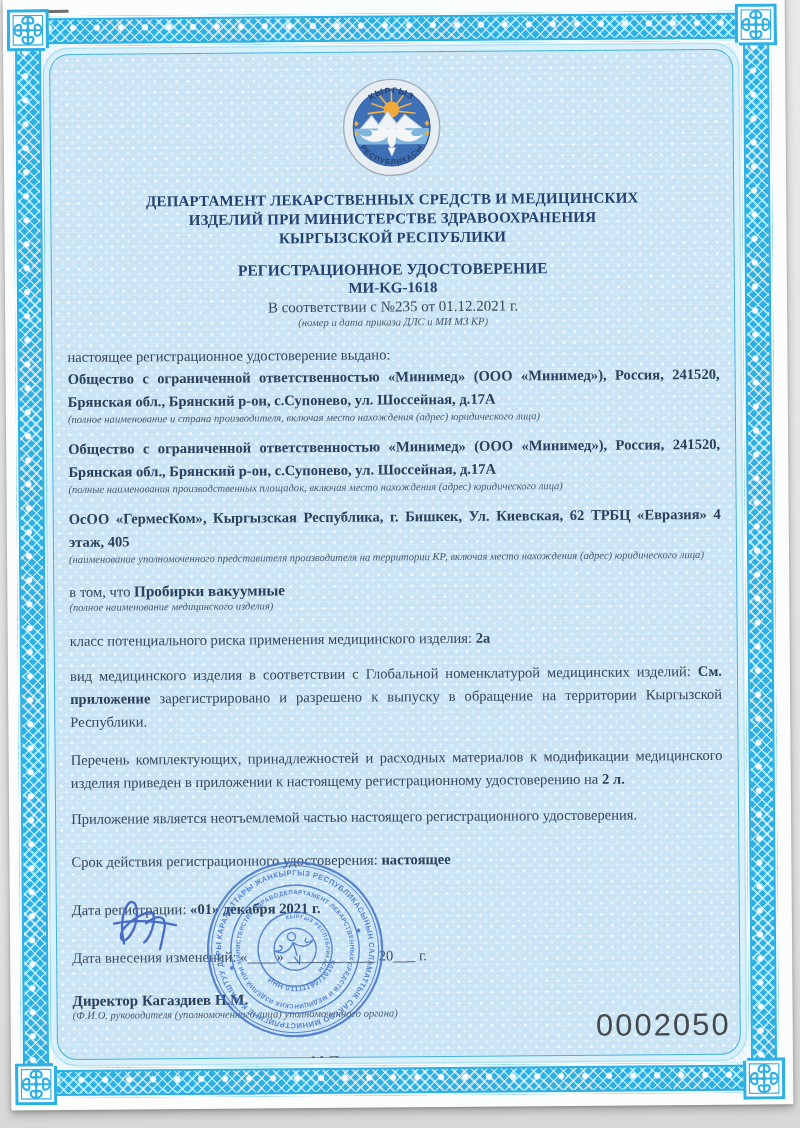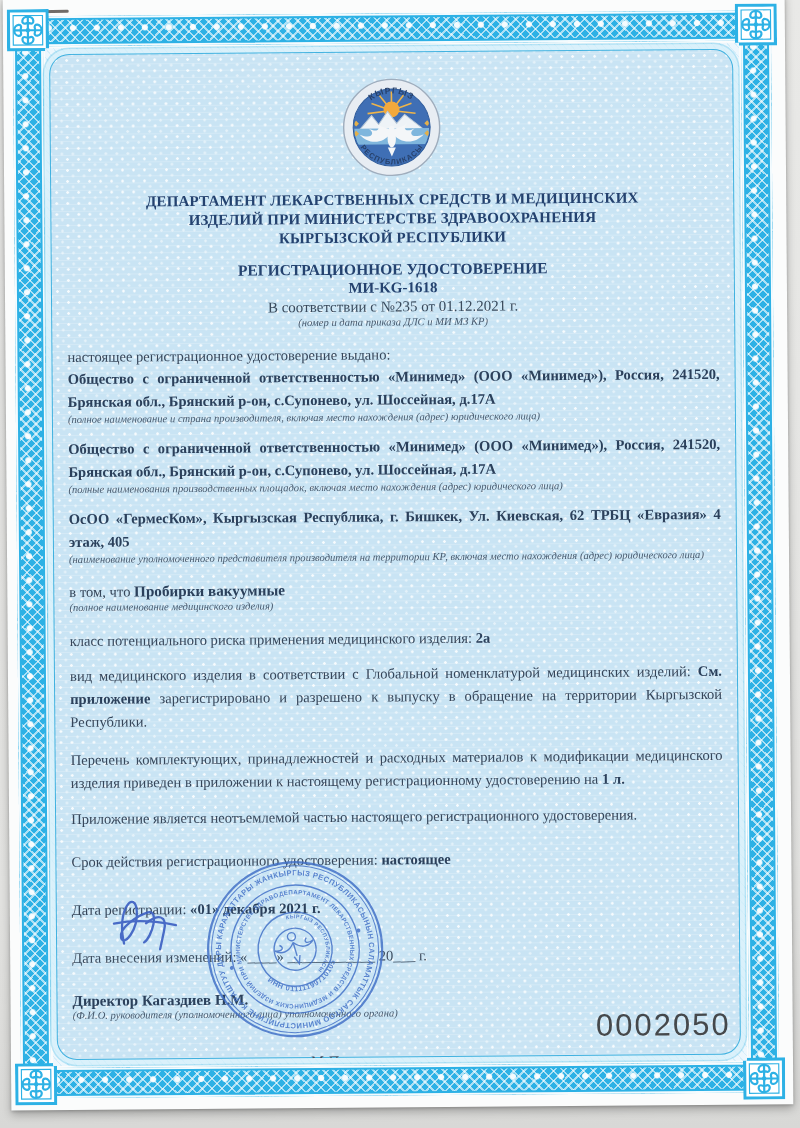--- a/index.html
+++ b/index.html
@@ -227,21 +227,21 @@
 
     <div class="risk">
       <span>класс потенциального риска применения медицинского изделия: </span><span class="b">2а</span>
     </div>
 
     <div class="jpara">
       <span>вид медицинского изделия в соответствии с Глобальной номенклатурой медицинских изделий: </span><span class="b">См. приложение</span><span> зарегистрировано и разрешено к выпуску в обращение на территории Кыргызской Республики.</span>
     </div>
 
     <div class="jpara">
-      <span>Перечень комплектующих, принадлежностей и расходных материалов к модификации медицинского изделия приведен в приложении к настоящему регистрационному удостоверению на </span><span class="b">1 л.</span>
+      <span>Перечень комплектующих, принадлежностей и расходных материалов к модификации медицинского изделия приведен в приложении к настоящему регистрационному удостоверению на </span><span class="b">2 л.</span>
     </div>
 
     <div class="single">Приложение является неотъемлемой частью настоящего регистрационного удостоверения.</div>
 
     <div class="validity">
       <span>Срок действия регистрационного удостоверения: </span><span class="b">настоящее</span>
     </div>
 
     <div class="regdate">
       <span>Дата регистрации: </span><span class="b">«01» декабря 2021 г.</span>

